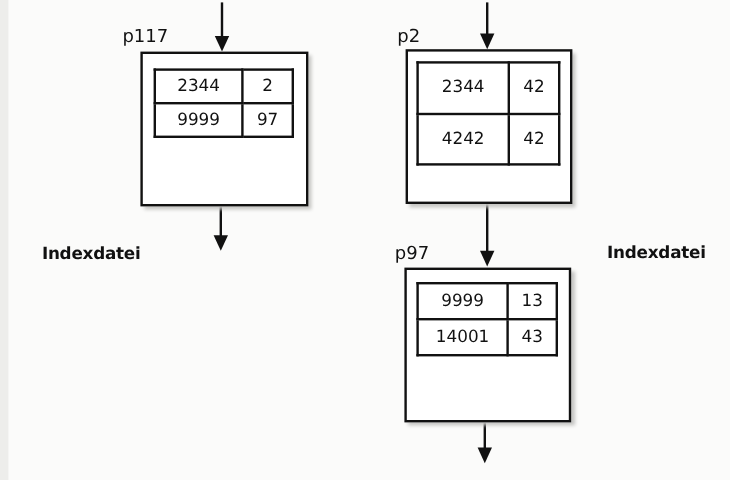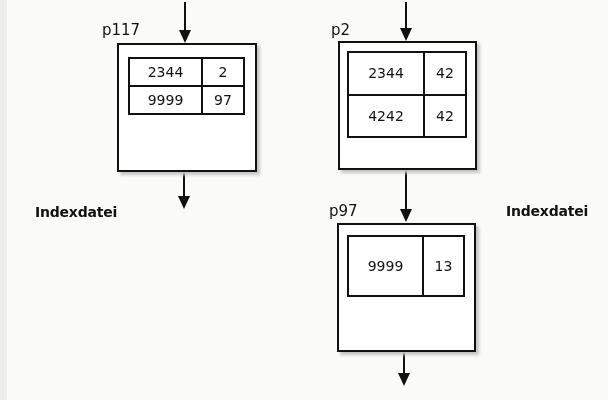--- a/index.html
+++ b/index.html
@@ -174,20 +174,24 @@
     <table class="node-table">
       <colgroup>
           <col class="key-col">
           <col>
         </colgroup>
       <tbody>
           <tr>
         <td>9999</td>
         <td>13</td>
       </tr>
+      <tr>
+        <td>14001</td>
+        <td>43</td>
+      </tr>
     </tbody>
       </table>
   </div>
 
   <div class="caption caption-left">
     <div>Indexdatei</div>
   </div>
   <div class="caption caption-right">
     <div>Indexdatei</div>
   </div>

